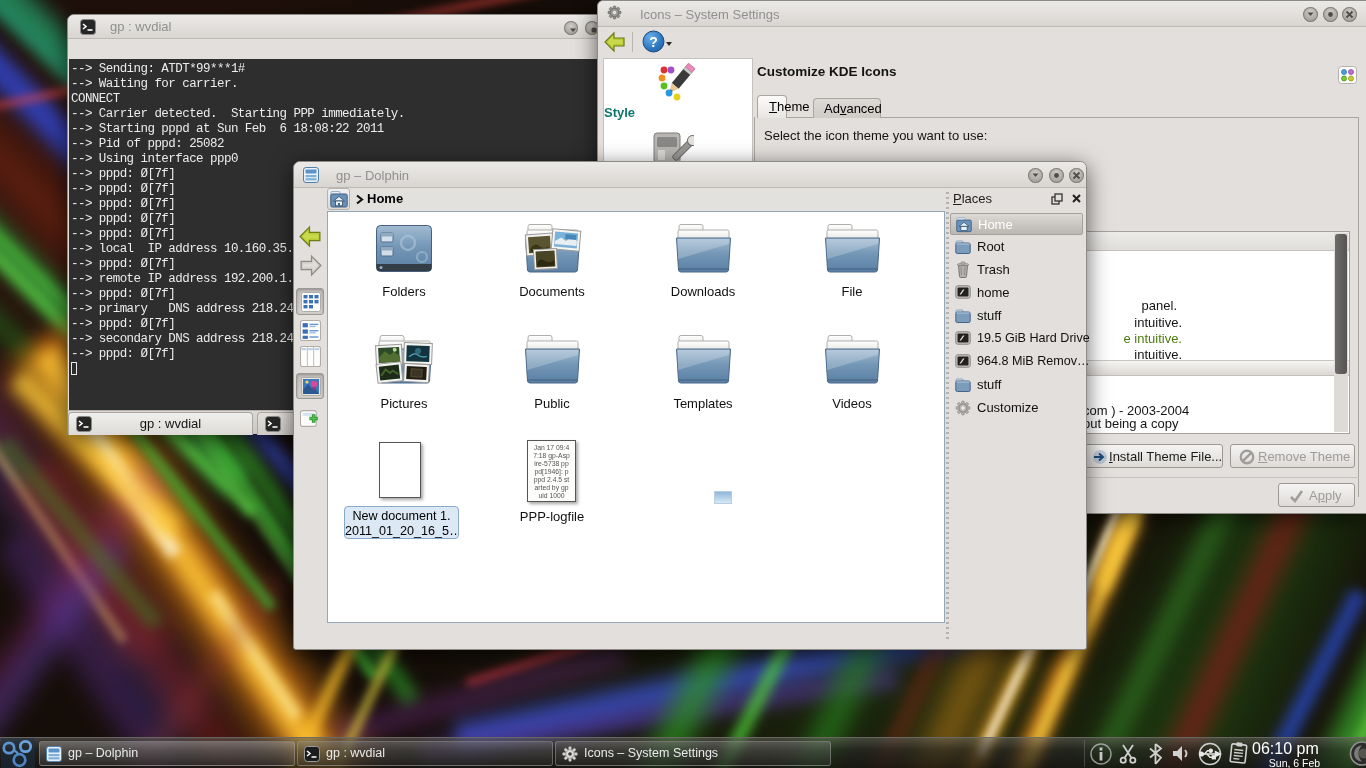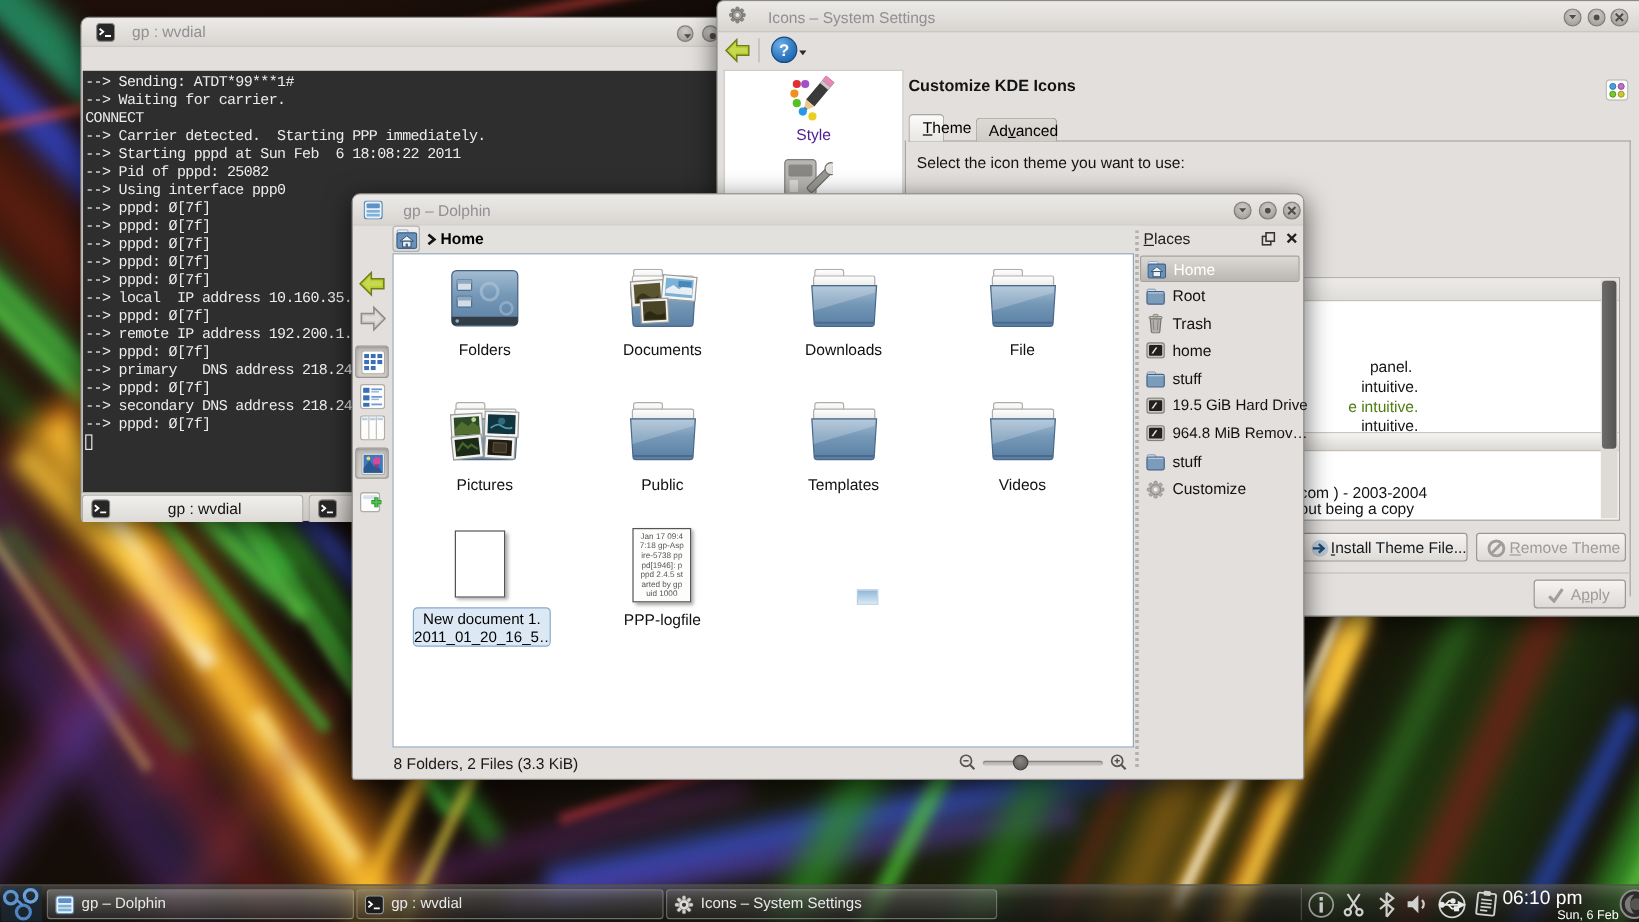--- a/index.html
+++ b/index.html
@@ -230,21 +230,21 @@
           <path d="M18 28 L27 28 L22.5 37 Z" fill="#e8c890"></path>
           <path d="M21 33.5 L24 33.5 L22.5 37 Z" fill="#2a2a2a"></path>
         </g>
       <circle cx="7" cy="8" r="3.4" fill="#e03030"></circle>
         <circle cx="5" cy="16" r="3.4" fill="#f09020"></circle>
         <circle cx="7" cy="24" r="3.4" fill="#58c020"></circle>
         <circle cx="12" cy="31" r="3.4" fill="#2898e0"></circle>
         <circle cx="14" cy="8" r="3.4" fill="#a050c8"></circle>
         <circle cx="20" cy="35" r="3.4" fill="#e8d020"></circle>
     </svg>
-    <div class="abs" style="left:0;right:0;top:46px;text-align:center;font-weight:normal;color:#4c1d95">Style</div>
+    <div class="abs" style="left:0;right:0;top:46px;text-align:left;font-weight:bold;color:#0f766e">Style</div>
     <svg class="abs" style="left:48px;top:68px" width="42" height="40" viewBox="0 0 42 40">
         <rect x="2" y="6" width="26" height="30" rx="3" fill="#b8b6b3" stroke="#7e7c79"></rect>
         <rect x="5" y="10" width="20" height="10" rx="1.5" fill="#8a8886"></rect>
         <rect x="6" y="23" width="7" height="10" rx="1" fill="#dcdad7"></rect>
         <g transform="rotate(45 32 22)">
           <rect x="29" y="8" width="6" height="28" rx="2" fill="#9a9895" stroke="#6e6c69"></rect>
           <circle cx="32" cy="10" r="5" fill="#e3e1de" stroke="#6e6c69"></circle>
         </g>
       </svg>
   </div>
@@ -512,35 +512,20 @@
     <div class="flabel" style="left:305px;top:184px;width:140px">Templates</div>
     <svg class="ficon" style="left:493px;top:123px" width="62" height="50">
         <use href="#folder"></use>
       </svg>
     <div class="flabel" style="left:454px;top:184px;width:140px">Videos</div>
     <div class="abs" style="left:51px;top:230px;width:42px;height:56px;background:#fff;border:1px solid #555;box-shadow:2px 2px 3px rgba(0,0,0,.35)"></div>
     <div class="abs" style="left:16px;top:294px;width:115px;height:33px;border:1px solid #88aacc;border-radius:4px;background:#dce8f4;text-align:center;line-height:14.5px;padding-top:2px;font-size:12.6px;overflow:hidden;white-space:nowrap">New document 1.<br>2011_01_20_16_5…</div>
     <div class="abs" style="left:199px;top:228px;width:49px;height:62px;background:#fdfdfc;border:1px solid #555;box-shadow:2px 2px 3px rgba(0,0,0,.35);overflow:hidden;font-size:6.8px;line-height:8px;color:#555;padding:3px 2px;text-align:center">Jan 17 09:4 7:18 gp-Asp ire-5738 pp pd[1946]: p ppd 2.4.5 st arted by gp uid 1000</div>
     <div class="flabel" style="left:154px;top:297px;width:140px">PPP-logfile</div>
   </div>
-  <div id="dstatus">
-    <span class="abs" style="left:1px;top:6px;color:#1a1a1a">8 Folders, 2 Files (3.3 KiB)</span>
-    <svg class="abs" style="left:472px;top:5px" width="15" height="15" viewBox="0 0 15 15">
-        <circle cx="6" cy="6" r="4.6" fill="none" stroke="#555" stroke-width="1.4"></circle>
-        <path d="M9.5 9.5 L13 13" stroke="#555" stroke-width="1.8"></path>
-        <path d="M3.8 6 h4.4" stroke="#555" stroke-width="1.3"></path>
-      </svg>
-    <div class="abs" style="left:492px;top:11px;width:100px;height:4px;border-radius:2px;background:linear-gradient(#b2afac,#c8c5c1);box-shadow:inset 0 1px 1px rgba(0,0,0,.3)"></div>
-    <div class="abs" style="left:517px;top:6px;width:13px;height:13px;border-radius:50%;background:radial-gradient(circle at 45% 35%,#8a8886,#56544f);border:1px solid #45433f"></div>
-    <svg class="abs" style="left:598px;top:5px" width="15" height="15" viewBox="0 0 15 15">
-        <circle cx="6" cy="6" r="4.6" fill="none" stroke="#555" stroke-width="1.4"></circle>
-        <path d="M9.5 9.5 L13 13" stroke="#555" stroke-width="1.8"></path>
-        <path d="M3.8 6 h4.4 M6 3.8 v4.4" stroke="#555" stroke-width="1.3"></path>
-      </svg>
-  </div>
   <div id="places">
     <span class="abs" style="left:4px;top:3px;color:#222"><u style="text-decoration-color:#222">P</u>laces</span>
     <svg class="abs" style="left:102px;top:5px" width="12" height="12" viewBox="0 0 12 12">
         <rect x="1" y="4" width="7" height="7" fill="none" stroke="#333" stroke-width="1.3"></rect>
         <rect x="4" y="1" width="7" height="7" fill="#e3e1de" stroke="#333" stroke-width="1.3"></rect>
       </svg>
     <svg class="abs" style="left:122px;top:5px" width="11" height="11" viewBox="0 0 11 11">
         <path d="M2 2 l7 7 M9 2 l-7 7" stroke="#222" stroke-width="2"></path>
       </svg>
     <div class="prow" style="top:25px;background:linear-gradient(#dcd9d5,#bab7b2);border:1px solid #a5a29d;border-radius:2px">
@@ -704,20 +689,20 @@
     </svg>
   <svg class="abs" style="left:1228px;top:3px" width="22" height="25" viewBox="0 0 22 25">
       <g transform="rotate(6 11 12)">
         <rect x="3" y="3.5" width="15" height="18" rx="1.5" fill="none" stroke="#d0d0ce" stroke-width="1.6"></rect>
         <rect x="7.5" y="1.5" width="6" height="4" rx="1" fill="#d0d0ce"></rect>
         <path d="M6 9 h9 M6 12 h9 M6 15 h9 M6 18 h6" stroke="#d0d0ce" stroke-width="1.4"></path>
       </g>
     </svg>
   <div class="abs" style="left:1252px;top:0;width:85px;height:31px;color:#fff">
     <div class="abs" style="left:0;top:2px;width:85px;font-size:16px">06:10 pm</div>
-    <div class="abs" style="left:12px;top:19px;width:85px;text-align:right;font-size:10.5px">Sun, 6 Feb</div>
+    <div class="abs" style="left:0;top:19px;width:85px;text-align:center;font-size:10.5px">Sun, 6 Feb</div>
   </div>
   <svg class="abs" style="left:1348px;top:2px" width="18" height="27" viewBox="0 0 18 27">
       <circle cx="14" cy="13.5" r="11.5" fill="#2c2b29" stroke="#8e8e8c" stroke-width="1.6"></circle>
       <path d="M14 5.5 A 8 8 0 0 0 14 21.5 A 11 11 0 0 1 14 5.5Z" fill="#8e8e8c" opacity=".8"></path>
       <circle cx="15.5" cy="13.5" r="5" fill="#55544f"></circle>
     </svg>
 </div>
 
 </body></html>

